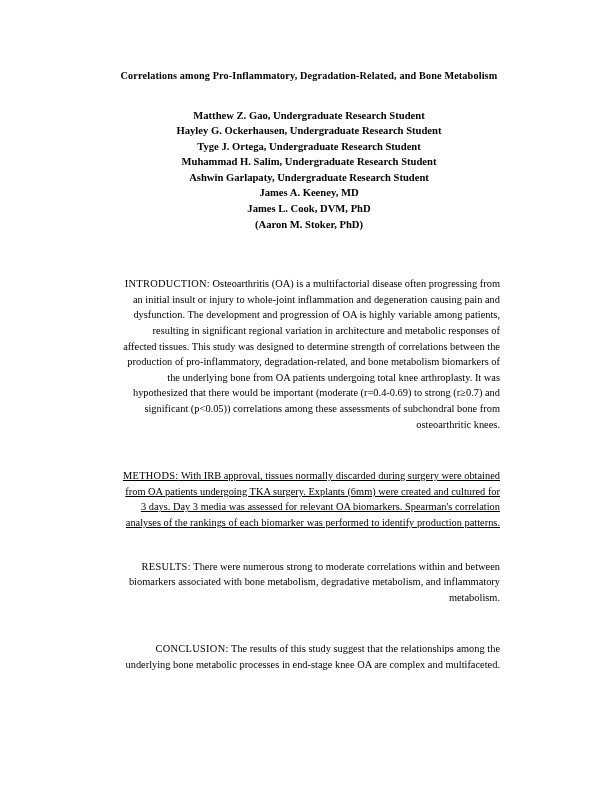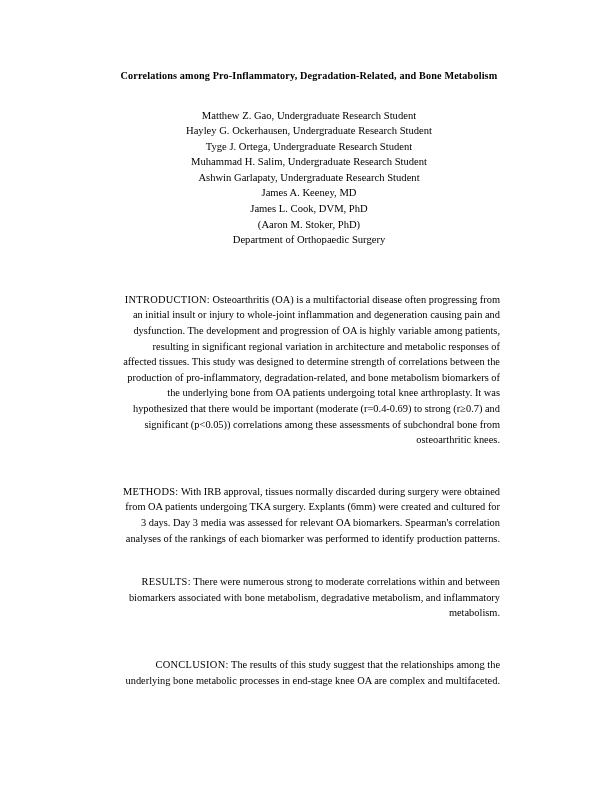--- a/index.html
+++ b/index.html
@@ -35,41 +35,42 @@
     font-size: 10.2px;
     line-height: 15.5px;
     letter-spacing: 0.15px;
     margin: 0;
   }
   .authors {
     margin-top: 24px;
     text-align: center;
     font-size: 10.6px;
     line-height: 15.6px;
+    font-weight: bold;
   }
   .authors div {
     white-space: nowrap;
   }
   .sections {
     margin-top: 44px;
   }
   .section {
     font-size: 10.4px;
     line-height: 15.6px;
     text-align: right;
     margin-bottom: 25px;
   }
   .section p {
     margin: 0;
   }
   .section .lbl {
     letter-spacing: 0.3px;
   }
   .sec-intro { margin-bottom: 36px; }
-  .sec-methods { margin-bottom: 28px; }
+  .sec-methods { margin-bottom: 28px; text-decoration: underline; }
   .sec-results { margin-bottom: 36px; }
 </style>
 </head>
 <body>
 
 <div class="page">
   <div class="content">
 
     <div class="title">
       <div>Correlations among Pro-Inflammatory, Degradation-Related, and Bone Metabolism</div>
@@ -77,21 +78,20 @@
 
     <div class="authors">
       <div>Matthew Z. Gao, Undergraduate Research Student</div>
       <div>Hayley G. Ockerhausen, Undergraduate Research Student</div>
       <div>Tyge J. Ortega, Undergraduate Research Student</div>
       <div>Muhammad H. Salim, Undergraduate Research Student</div>
       <div>Ashwin Garlapaty, Undergraduate Research Student</div>
       <div>James A. Keeney, MD</div>
       <div>James L. Cook, DVM, PhD</div>
       <div>(Aaron M. Stoker, PhD)</div>
-      <div>Department of Orthopaedic Surgery</div>
     </div>
 
     <div class="sections">
 
       <div class="section sec-intro">
         <p><span class="lbl">INTRODUCTION:</span><span> Osteoarthritis (OA) is a multifactorial disease often progressing from an initial insult or injury to whole-joint inflammation and degeneration causing pain and dysfunction. The development and progression of OA is highly variable among patients, resulting in significant regional variation in architecture and metabolic responses of affected tissues. This study was designed to determine strength of correlations between the production of pro-inflammatory, degradation-related, and bone metabolism biomarkers of the underlying bone from OA patients undergoing total knee arthroplasty. It was hypothesized that there would be important (moderate (r=0.4-0.69) to strong (r≥0.7) and significant (p&lt;0.05)) correlations among these assessments of subchondral bone from osteoarthritic knees.</span></p>
       </div>
 
       <div class="section sec-methods">
         <p><span class="lbl">METHODS:</span><span> With IRB approval, tissues normally discarded during surgery were obtained from OA patients undergoing TKA surgery. Explants (6mm) were created and cultured for 3 days. Day 3 media was assessed for relevant OA biomarkers. Spearman's correlation analyses of the rankings of each biomarker was performed to identify production patterns.</span></p>

